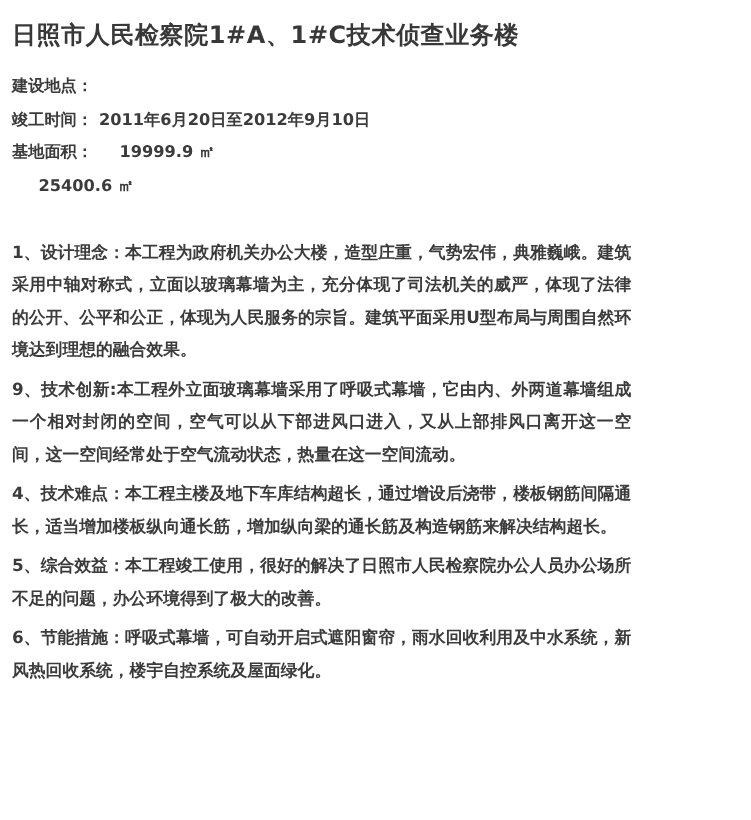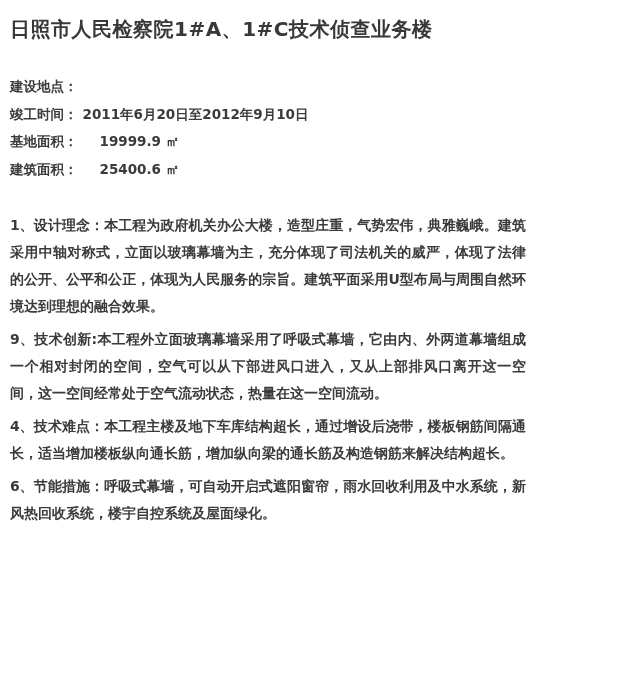--- a/index.html
+++ b/index.html
@@ -21,21 +21,21 @@
   }
   .title {
     font-size: 20px;
     font-weight: bold;
     line-height: 1.3;
     margin: 0;
     color: #383838;
     letter-spacing: 0.5px;
   }
   .meta {
-    margin-top: 31px;
+    margin-top: 17px;
   }
   .meta-row {
     display: flex;
     align-items: baseline;
     font-size: 13.5px;
     font-weight: bold;
     line-height: 27.5px;
   }
   .meta-label {
     white-space: nowrap;
@@ -72,25 +72,25 @@
     </div>
     <div class="meta-row">
       <span class="meta-label">竣工时间：</span>
       <span class="meta-value">2011年6月20日至2012年9月10日</span>
     </div>
     <div class="meta-row wide">
       <span class="meta-label">基地面积：</span>
       <span class="meta-value">19999.9 ㎡</span>
     </div>
     <div class="meta-row wide">
-      <span class="meta-label">建筑面积：</span>
       <span class="meta-value">25400.6 ㎡</span>
     </div>
   </div>
 
   <div class="body-text">
     <p>1、设计理念：本工程为政府机关办公大楼，造型庄重，气势宏伟，典雅巍峨。建筑采用中轴对称式，立面以玻璃幕墙为主，充分体现了司法机关的威严，体现了法律的公开、公平和公正，体现为人民服务的宗旨。建筑平面采用U型布局与周围自然环境达到理想的融合效果。</p>
     <p>9、技术创新:本工程外立面玻璃幕墙采用了呼吸式幕墙，它由内、外两道幕墙组成一个相对封闭的空间，空气可以从下部进风口进入，又从上部排风口离开这一空间，这一空间经常处于空气流动状态，热量在这一空间流动。</p>
     <p>4、技术难点：本工程主楼及地下车库结构超长，通过增设后浇带，楼板钢筋间隔通长，适当增加楼板纵向通长筋，增加纵向梁的通长筋及构造钢筋来解决结构超长。</p>
+    <p>5、综合效益：本工程竣工使用，很好的解决了日照市人民检察院办公人员办公场所不足的问题，办公环境得到了极大的改善。</p>
     <p>6、节能措施：呼吸式幕墙，可自动开启式遮阳窗帘，雨水回收利用及中水系统，新风热回收系统，楼宇自控系统及屋面绿化。</p>
   </div>
 
 </div>
 
 </body></html>

